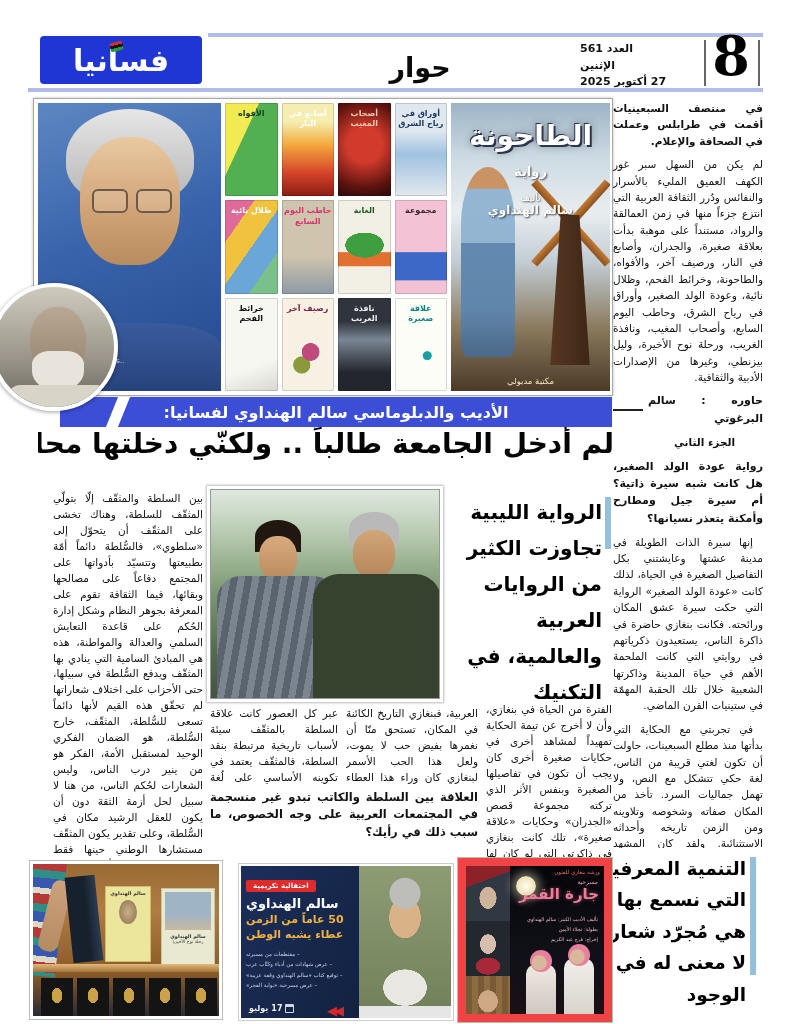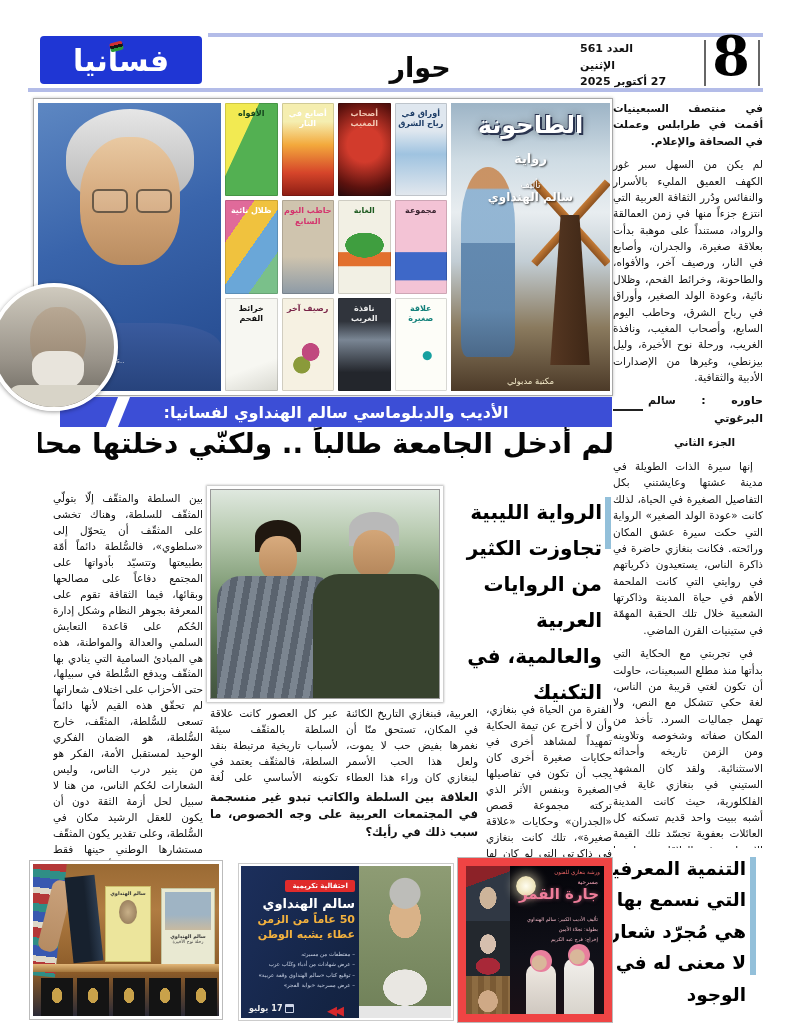--- a/index.html
+++ b/index.html
@@ -63,21 +63,21 @@
 
   .featured{left:417px;top:4px;width:159px;height:288px;overflow:hidden;
             background:linear-gradient(180deg,#9db4c6 0%,#cfdce4 20%,#e8edf0 38%,#c2cdd4 55%,#8a7a5e 78%,#4c3a28 100%)}
   .fb-windmill{right:14px;bottom:26px;width:52px;height:150px;z-index:2;
                background:linear-gradient(90deg,#5a3a24,#3a2414);clip-path:polygon(32% 0,68% 0,88% 100%,12% 100%)}
   .fb-sail{right:-16px;top:116px;width:110px;height:8px;background:linear-gradient(#c47b36,#8d5220);z-index:1}
   .s1{transform:rotate(48deg)}.s2{transform:rotate(-48deg)}
   .fb-figure{left:10px;top:64px;width:54px;height:190px;z-index:2;opacity:.95;
              border-radius:50% 50% 12% 12%/30% 30% 8% 8%;
              background:linear-gradient(180deg,#c98f5e 0 11%,#8fb3d2 12% 40%,#5d85ad 40% 75%,#49698c)}
-  .fb-title{position:relative;z-index:3;margin-top:8px;text-align:center;font-size:24px;font-weight:bold;color:#fff;
+  .fb-title{position:relative;z-index:3;margin-top:16px;text-align:center;font-size:28px;font-weight:bold;color:#fff;
             text-shadow:2px 2px 0 #2b3550,-1px -1px 0 #2b3550,0 0 8px rgba(0,0,0,.45)}
   .fb-type,.fb-by,.fb-author{position:relative;z-index:3;text-align:center;color:#fff;
             text-shadow:1px 1px 2px rgba(0,0,0,.7)}
   .fb-type{font-size:13px;font-weight:bold;margin-top:12px}
   .fb-by{font-size:9px;margin-top:14px}
   .fb-author{font-size:12px;font-weight:bold}
   .fb-pub{left:0;right:0;bottom:5px;text-align:center;font-size:8.5px;color:#f3e9c8;z-index:3}
 
   .circle-photo{left:-10px;top:283px;width:128px;height:128px;border-radius:50%;border:4px solid #fff;
                 box-shadow:0 1px 4px rgba(0,0,0,.4);z-index:6;overflow:hidden;
@@ -158,21 +158,21 @@
   .k1{left:8px}.k2{left:44px}.k3{left:80px}.k4{left:116px}.k5{left:152px}
 
   .poster{left:239px;top:864px;width:214px;height:156px;border:2px solid #fff;outline:1px solid #ccc;
           overflow:hidden;background:linear-gradient(120deg,#1c2f5c 0%,#142444 55%,#0f1c38 100%)}
   .p-photo{right:0;top:0;width:92px;height:100%;
            background:radial-gradient(circle at 50% 18%,#bdbdb9 0 15px,rgba(0,0,0,0) 16px),
                       radial-gradient(ellipse 26px 34px at 50% 34%,#d9b288 0 60%,rgba(0,0,0,0) 61%),
                       radial-gradient(ellipse 36px 30px at 50% 80%,#e9e7e2 0 60%,rgba(0,0,0,0) 61%),
                       linear-gradient(180deg,#8e9c74,#6f8058)}
   .p-strip{right:0;bottom:0;width:92px;height:12px;background:#e6e6e6}
-  .p-text{right:96px;left:5px;top:7px;text-align:right}
+  .p-text{right:96px;left:5px;top:7px;text-align:left}
   .p-text>*{position:static}
   .p-badge{display:inline-block;background:#e02b2b;color:#fff;font-size:7px;font-weight:bold;
            padding:2px 7px;border-radius:2px;margin-bottom:4px}
   .p-name{color:#fff;font-size:13px;font-weight:bold;margin-bottom:2px}
   .p-l1,.p-l2{color:#f2b13e;font-size:11px;font-weight:bold;line-height:1.35}
   .p-bullets{position:static;list-style:none;margin:6px 0 0;padding:0;font-size:5.5px;color:#c9d2e4;line-height:1.9}
   .p-bullets li{position:static}
   .p-bullets li::before{content:"– "}
   .p-date{left:8px;bottom:5px;color:#eee;font-size:8px;font-weight:bold;display:flex;gap:3px;align-items:center}
   .p-date span{position:static}
@@ -275,20 +275,21 @@
   <h1 class="headline">لم أدخل الجامعة طالباً .. ولكنّي دخلتها محاضراً"</h1>
 
   <aside class="sidebar">
     <p class="lead">في منتصف السبعينيات أقمت في طرابلس وعملت في الصحافة والإعلام.</p>
     <p>لم يكن من السهل سبر غور الكهف العميق المليء بالأسرار والنفائس ودُرر الثقافة العربية التي انتزع جزءاً منها في زمن العمالقة والرواد، مستنداً على موهبة بدأت بعلاقة صغيرة، والجدران، وأصابع في النار، ورصيف آخر، والأفواه، والطاحونة، وخرائط الفحم، وظلال نائية، وعودة الولد الصغير، وأوراق في رياح الشرق، وحاطب اليوم السابع، وأصحاب المغيب، ونافذة الغريب، ورحلة نوح الأخيرة، وليل بيزنطي، وغيرها من الإصدارات الأدبية والثقافية.</p>
     <div class="byline-row">
       <span>حاوره : سالم البرغوتي</span>
       <span class="dash"></span>
     </div>
     <p class="part">الجزء الثاني</p>
+    <p class="q">رواية عودة الولد الصغير، هل كانت شبه سيرة ذاتية؟ أم سيرة جيل ومطارح وأمكنة يتعذر نسيانها؟</p>
     <p class="indent">إنها سيرة الذات الطويلة في مدينة عشتها وعايشتني بكل التفاصيل الصغيرة في الحياة، لذلك كانت «عودة الولد الصغير» الرواية التي حكت سيرة عشق المكان ورائحته. فكانت بنغازي حاضرة في ذاكرة الناس، يستعيدون ذكرياتهم في روايتي التي كانت الملحمة الأهم في حياة المدينة وذاكرتها الشعبية خلال تلك الحقبة المهمّة في ستينيات القرن الماضي.</p>
     <p class="indent">في تجربتي مع الحكاية التي بدأتها منذ مطلع السبعينات، حاولت أن تكون لغتي قريبة من الناس، لغة حكي تتشكل مع النص، ولا تهمل جماليات السرد. تأخذ من المكان صفاته وشخوصه وتلاوينه ومن الزمن تاريخه وأحداثه الاستثنائية. ولقد كان المشهد الستيني في بنغازي غاية في الفلكلورية، حيث كانت المدينة أشبه ببيت واحد قديم تسكنه كل العائلات بعفوية تجسّد تلك القيمة الاجتماعية في العلاقات وتجانسها بين أبناء المدينة التي بقدر ما كانت تتّسع وتتّجه إلى الحداثة بقدر ما كانت تحتفظ بتلك القيم الجمالية، كانت تلك الظروف أيضاً قاسماً مشتركاً بين سكان المدينة القديمة حيث كان سكان الحي الواحد- سيدي خريبيش مثلاً- يتقاسمون خبز الفرن العتيق ويتقاسمون الماء من الوارد، وفي المساء يتقاسمون الكيروسين من الفحّام، يضيئون مصابيح الشوق إلى الحكايات والقراقوز، ويصنع الأطفال ألعابهم الموسمية، يعانقون متعة الأيام الحلوة بالرغم من الفقر والعوز.</p>
 
   </aside>
 
   <div class="col col1">بين السلطة والمثقّف إلّا بتولّي المثقّف للسلطة، وهناك تخشى على المثقّف أن يتحوّل إلى «سلطوي»، فالسُّلطة دائماً أمّة بطبيعتها وتتسيّد بأدواتها على المجتمع دفاعاً على مصالحها وبقائها، فيما الثقافة تقوم على المعرفة بجوهر النظام وشكل إدارة الحُكم على قاعدة التعايش السلمي والعدالة والمواطنة، هذه هي المبادئ السامية التي ينادي بها المثقّف ويدفع السُّلطة في سبيلها، حتى الأحزاب على اختلاف شعاراتها لم تحقّق هذه القيم لأنها دائماً تسعى للسُّلطة، المثقّف، خارج السُّلطة، هو الضمان الفكري الوحيد لمستقبل الأمة، الفكر هو من ينير درب الناس، وليس الشعارات لحُكم الناس، من هنا لا سبيل لحل أزمة الثقة دون أن يكون للعقل الرشيد مكان في السُّلطة، وعلى تقدير يكون المثقّف مستشارها الوطني حينها فقط يمكن لهذه العلاقة أن تتجه نحو مستقبل ترضاه الناس، وحينها فقط يكون الناس هُم البنيان المرصوص الذي تعتمد عليه السُّلطة في إدارة البلاد، إذا اهتزّت هذه الثقة بين الشعب والنظام، من يسقط دائماً هو النظام وليس الشعب، الشعب ينجو بالمعرفة نحو الأفضل في اختيار شكل النظام، وفي اختيار من يمثلهم في هذا النظام، لكن لا أخفيك أن السُّلطة الماكرة، لن تتنازل لمثقّف وطني قد يفقدها القدرة على حُكم الناس</div>
 
   <div class="photo2">
     <div class="m1-hair"></div>
     <div class="m1-face"></div>

